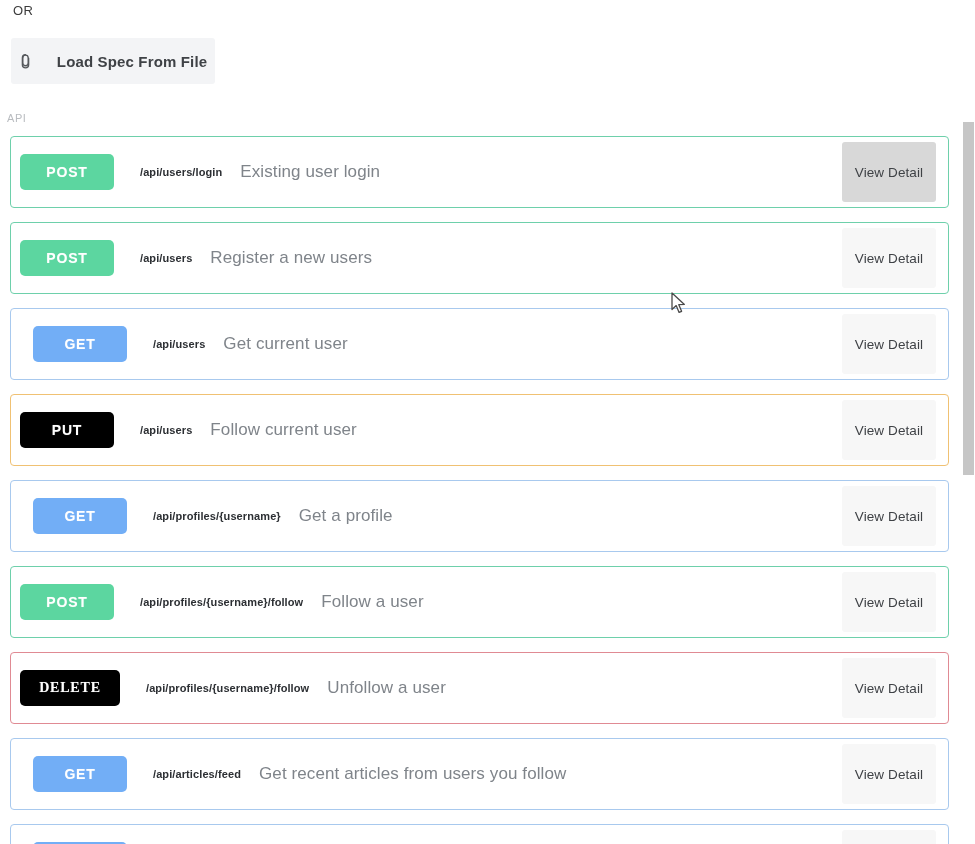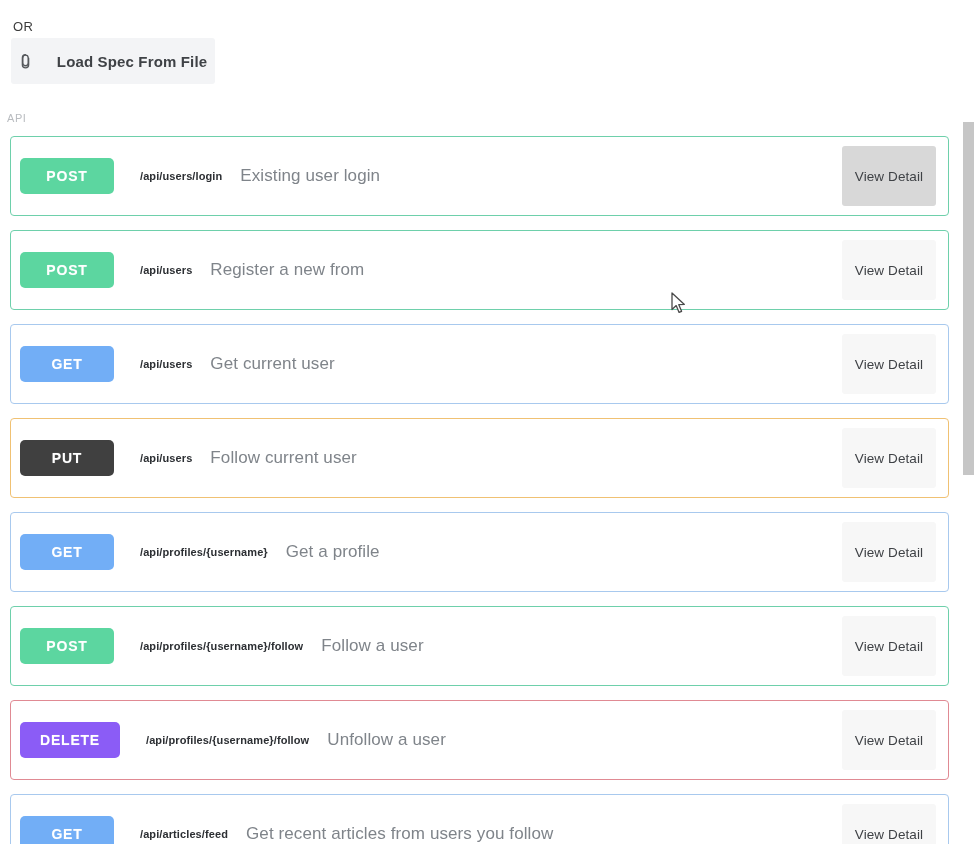--- a/index.html
+++ b/index.html
@@ -21,21 +21,20 @@
 
   
   .or-label {
     position: absolute;
     left: 13px;
     top: 3px;
     font-size: 13px;
     color: #3c3c3c;
     letter-spacing: 0.3px;
     font-weight: 400;
-    margin-top: 16px;
   }
 
   
   .load-spec-btn {
     position: absolute;
     left: 11px;
     top: 38px;
     width: 204px;
     height: 46px;
     background: #f3f4f6;
@@ -81,52 +80,52 @@
     position: absolute;
     left: 0;
     top: 136px;
     width: 959px;
     height: 708px;
   }
 
   .endpoint-row {
     position: relative;
     margin: 0 10px 14px 10px;
-    height: 80px;
+    height: 72px;
     background: #ffffff;
     border: 1px solid #cfd4d8;
     border-radius: 4px;
     display: flex;
     align-items: center;
     cursor: pointer;
   }
   .endpoint-row.m-post   { border-color: #6ed0ab; }
-  .endpoint-row.m-get    { border-color: #a8c9ee; }
+  .endpoint-row.m-get    { border-color: #a8c9ee; padding-left: 13px; }
   .endpoint-row.m-put    { border-color: #f0c173; }
   .endpoint-row.m-delete { border-color: #e08a93; }
 
   .method-badge {
     flex: 0 0 auto;
     width: 94px;
     height: 36px;
     margin-left: 9px;
     border-radius: 5px;
     display: flex;
     align-items: center;
     justify-content: center;
     color: #ffffff;
     font-size: 14px;
     font-weight: 700;
     letter-spacing: 0.8px;
     text-shadow: 0 0 1px rgba(255,255,255,0.35);
   }
   .method-badge.m-post   { background: #5cd6a0; }
   .method-badge.m-get    { background: #72aef6; }
-  .method-badge.m-put    { background: #404040; }
-  .method-badge.m-delete { background: #8b5cf6; width: 100px; }
+  .method-badge.m-put    { background: #000000; }
+  .method-badge.m-delete { background: #000000; width: 100px; font-family: Liberation Serif, serif; }
 
   .endpoint-path {
     margin-left: 26px;
     font-size: 11px;
     font-weight: 700;
     color: #2c2f33;
     letter-spacing: 0.1px;
     white-space: nowrap;
   }
   .endpoint-desc {
@@ -222,21 +221,21 @@
       <div class="endpoint-row m-post">
         <div class="method-badge m-post">POST</div>
         <div class="endpoint-path">/api/users/login</div>
         <div class="endpoint-desc">Existing user login</div>
         <div class="row-spacer"></div>
         <button class="view-detail-btn hovered">View Detail</button>
       </div>
       <div class="endpoint-row m-post">
         <div class="method-badge m-post">POST</div>
         <div class="endpoint-path">/api/users</div>
-        <div class="endpoint-desc">Register a new from</div>
+        <div class="endpoint-desc">Register a new users</div>
         <div class="row-spacer"></div>
         <button class="view-detail-btn">View Detail</button>
       </div>
       <div class="endpoint-row m-get">
         <div class="method-badge m-get">GET</div>
         <div class="endpoint-path">/api/users</div>
         <div class="endpoint-desc">Get current user</div>
         <div class="row-spacer"></div>
         <button class="view-detail-btn">View Detail</button>
       </div>

